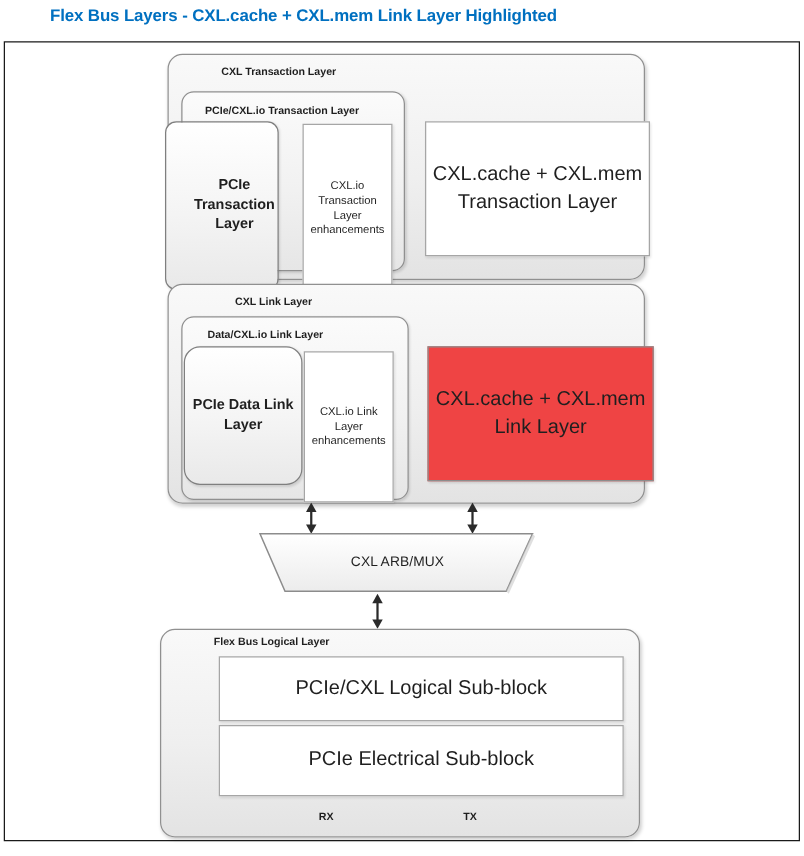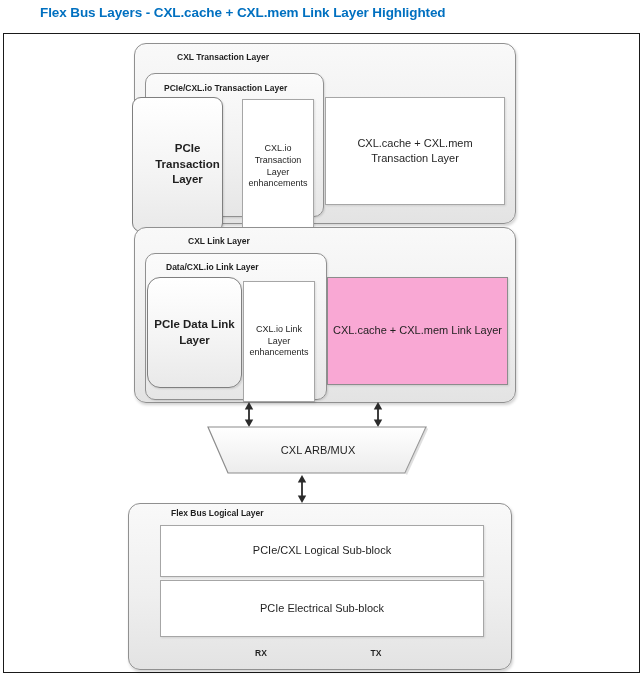--- a/index.html
+++ b/index.html
@@ -22,21 +22,21 @@
         display:flex;align-items:center;justify-content:center;text-align:center;
         font-weight:bold;font-size:11.5px;line-height:1.35;padding:4px;box-sizing:border-box;}
   .wbox{border:1px solid #a6a6a6;background:#ffffff;
         box-shadow:1px 1px 2px rgba(0,0,0,0.10);
         display:flex;align-items:center;justify-content:center;text-align:center;box-sizing:border-box;}
   .hlbox{border:1px solid #8c8c8c;
         box-shadow:1px 1px 2px rgba(0,0,0,0.12);
         display:flex;align-items:center;justify-content:center;text-align:center;box-sizing:border-box;}
   .seclabel{font-size:8.5px;font-weight:bold;white-space:nowrap;}
   .small{font-size:9px;line-height:1.3;padding:2px;}
-  .med{font-size:11px;line-height:1.4;padding:4px;}
+  .med{font-size:16px;line-height:1.4;padding:4px;margin-left:15px;}
   .rxtx{font-size:8.5px;font-weight:bold;text-align:center;width:24px;}
   .arbmux-label{display:flex;align-items:center;justify-content:center;
         font-size:11px;letter-spacing:0.1px;}
 </style>
 </head>
 <body>
 
 <div class="page">
 
   <div class="abs title" style="color: rgb(0, 112, 192); margin-left: 36px;">Flex Bus Layers - CXL.cache + CXL.mem Link Layer Highlighted</div>
@@ -58,21 +58,21 @@
   <div class="abs gbox" style="left:134px;top:227px;width:380px;height:174px;"></div>
   <div class="abs seclabel" style="left:188px;top:236px;">CXL Link Layer</div>
 
   <div class="abs gbox-inner" style="left:145px;top:253px;width:180px;height:145px;"></div>
   <div class="abs seclabel" style="left:166px;top:262px;">Data/CXL.io Link Layer</div>
 
   <div class="abs pciebox" style="left:147px;top:277px;width:95px;height:111px;border-radius:13px;">PCIe Data Link Layer</div>
 
   <div class="abs wbox small" style="left:243px;top:281px;width:72px;height:121px;">CXL.io Link Layer enhancements</div>
 
-  <div class="abs hlbox med" style="left: 327px; top: 277px; width: 181px; height: 108px; background: #f9a8d4;">CXL.cache + CXL.mem Link Layer</div>
+  <div class="abs hlbox med" style="left: 327px; top: 277px; width: 181px; height: 108px; background: #ef4444;">CXL.cache + CXL.mem Link Layer</div>
 
   <svg class="abs" style="left:244px;top:402px;" width="10" height="25" viewBox="0 0 10 25">
     <path d="M5 0 L9.2 7.5 L0.8 7.5 Z" fill="#2b2b2b"></path>
     <path d="M5 25 L9.2 17.5 L0.8 17.5 Z" fill="#2b2b2b"></path>
     <rect x="4.1" y="6" width="1.8" height="13" fill="#2b2b2b"></rect>
   </svg>
   <svg class="abs" style="left:373px;top:402px;" width="10" height="25" viewBox="0 0 10 25">
     <path d="M5 0 L9.2 7.5 L0.8 7.5 Z" fill="#2b2b2b"></path>
     <path d="M5 25 L9.2 17.5 L0.8 17.5 Z" fill="#2b2b2b"></path>
     <rect x="4.1" y="6" width="1.8" height="13" fill="#2b2b2b"></rect>

